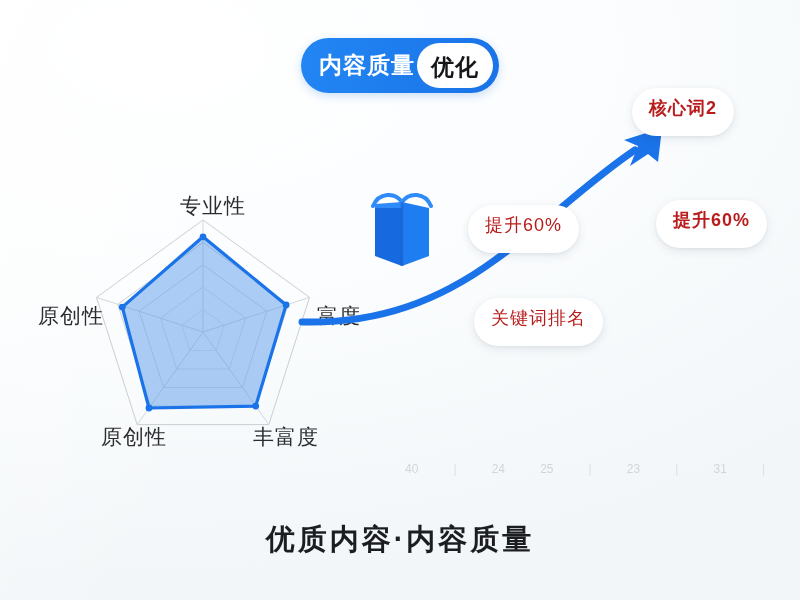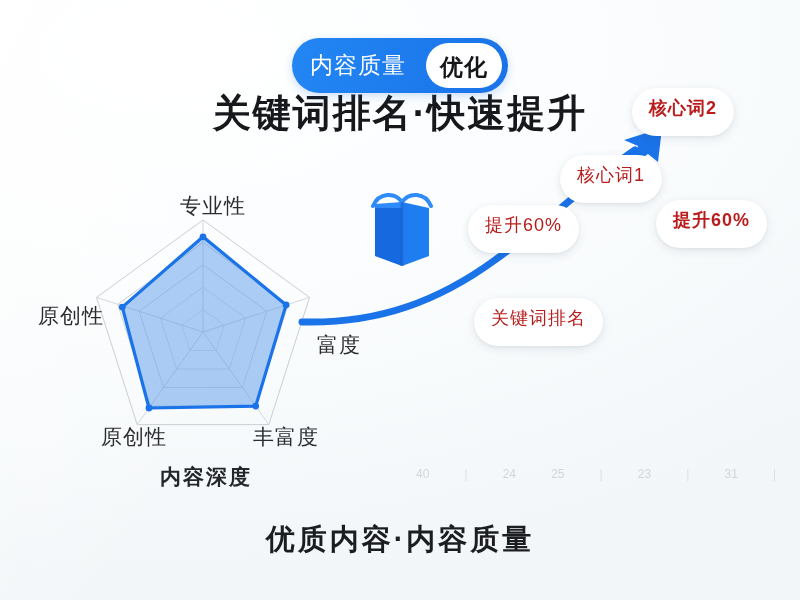--- a/index.html
+++ b/index.html
@@ -44,24 +44,24 @@
     display: inline-flex;
     align-items: center;
     background: linear-gradient(100deg, #2286f3 0%, #1a73e8 100%);
     border-radius: 999px;
     padding: 5px 6px 5px 18px;
     box-shadow: 0 3px 10px rgba(26,115,232,0.22);
   }
   .badge-main {
     color: #ffffff;
     font-size: 23px;
-    font-weight: 400;
+    font-weight: 700;
     letter-spacing: 1px;
     line-height: 1;
-    padding-right: 20px;
+    padding-right: 2px;
     text-align: center;
   }
   .badge-chip {
     background: #ffffff;
     color: #14161a;
     font-size: 23px;
     font-weight: 700;
     letter-spacing: 1px;
     line-height: 1;
     border-radius: 999px;
@@ -152,26 +152,26 @@
     white-space: nowrap;
     letter-spacing: 1px;
     box-shadow: 0 3px 10px rgba(40,60,90,0.10), 0 1px 3px rgba(40,60,90,0.06);
     z-index: 7;
   }
   .pill.bold { font-weight: 700; }
 
   
   .axis-strip {
     position: absolute;
-    left: 416px;
+    left: 405px;
     top: 462px;
     width: 360px;
     height: 24px;
     display: flex;
-    align-items: center;
+    align-items: flex-start;
     z-index: 2;
     opacity: 0.40;
     gap: 17px;
   }
   .axis-tick-num {
     font-size: 12px;
     color: #9aa3ab;
   }
   .axis-tick-mark {
     font-size: 12px;
@@ -184,21 +184,20 @@
 
 <div id="poster">
 
   <div class="badge-wrap">
     <div class="badge">
       <span class="badge-main">内容质量</span>
       <span class="badge-chip">优化</span>
     </div>
   </div>
 
-  <div class="main-title">关键词排名·快速提升</div>
 
   <div class="radar-box">
     <svg width="330" height="270" viewBox="0 0 330 270">
 
       <g fill="none" stroke="#c9cfd4" stroke-width="1">
         <polygon points="165,28 271.5,105.4 230.8,232.6 99.2,232.6 58.5,105.4"></polygon>
         <polygon points="165,50.4 250.2,112.3 217.6,214.1 112.4,214.1 79.8,112.3"></polygon>
         <polygon points="165,72.8 228.9,119.2 204.5,195.6 125.5,195.6 101.1,119.2" stroke="#d6dbe0"></polygon>
         <polygon points="165,95.2 207.6,126.2 191.3,177.0 138.7,177.0 122.4,126.2" stroke="#dde1e5"></polygon>
         <polygon points="165,117.6 186.3,133.1 178.2,158.5 151.8,158.5 143.7,133.1" stroke="#e3e6ea"></polygon>
@@ -216,48 +215,46 @@
       <g fill="#1a73e8">
         <circle cx="165" cy="44.8" r="3.4"></circle>
         <circle cx="248.1" cy="112.9" r="3.4"></circle>
         <circle cx="217.7" cy="214.1" r="3.4"></circle>
         <circle cx="111.0" cy="216.0" r="3.4"></circle>
         <circle cx="84.3" cy="115.1" r="3.4"></circle>
       </g>
     </svg>
 
     <div class="radar-label" style="left:142px; top:0px;">专业性</div>
-    <div class="radar-label" style="left:279px; top:110px;margin-top:29px;">富度</div>
+    <div class="radar-label" style="left:279px; top:110px;">富度</div>
     <div class="radar-label" style="left:215px; top:231px;">丰富度</div>
     <div class="radar-label" style="left:63px;  top:231px;">原创性</div>
     <div class="radar-label" style="left:0px;   top:110px;">原创性</div>
   </div>
 
-  <div class="radar-caption">内容深度</div>
 
   <div class="curve-box">
     <svg width="470" height="250" viewBox="0 0 470 250">
       <path d="M 12,222 C 90,224 150,200 205,160 C 258,122 300,80 345,50" fill="none" stroke="#1a73e8" stroke-width="7" stroke-linecap="round"></path>
       <polygon points="372,28 334,40 348,46 340,66 358,54 368,62" fill="#1a73e8"></polygon>
     </svg>
   </div>
 
   <div class="book-icon">
     <svg width="62" height="86" viewBox="0 0 62 86">
       <path d="M31 16 L31 80 L4 70 L4 22 Z" fill="#1769e0"></path>
       <path d="M31 16 L31 80 L58 70 L58 22 Z" fill="#1f7df2"></path>
       <path d="M31 16 L31 22 L4 22 L4 18 Z" fill="#2f8bfa"></path>
       <path d="M2 20 C 8 6, 24 6, 31 16" fill="none" stroke="#2f8bfa" stroke-width="4" stroke-linecap="round"></path>
       <path d="M60 20 C 54 6, 38 6, 31 16" fill="none" stroke="#2f8bfa" stroke-width="4" stroke-linecap="round"></path>
       <rect x="29.5" y="16" width="3" height="64" fill="#1560ce" opacity="0.55"></rect>
     </svg>
   </div>
 
   <div class="pill bold" style="left:632px; top:88px;">核心词2</div>
-  <div class="pill" style="left:560px; top:155px;">核心词1</div>
   <div class="pill" style="left:468px; top:205px;">提升60%</div>
   <div class="pill bold" style="left:656px; top:200px;">提升60%</div>
   <div class="pill" style="left:474px; top:298px;">关键词排名</div>
 
   <div class="axis-strip">
     <span class="axis-tick-num">40</span>
     <span class="axis-spacer"></span>
     <span class="axis-tick-mark">|</span>
     <span class="axis-spacer"></span>
     <span class="axis-tick-num">24</span>

